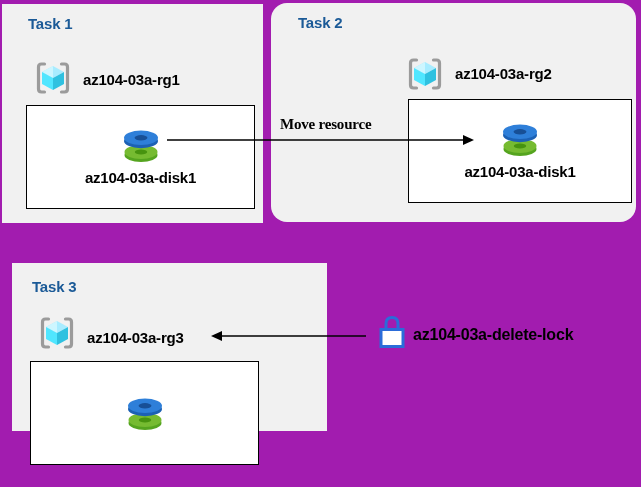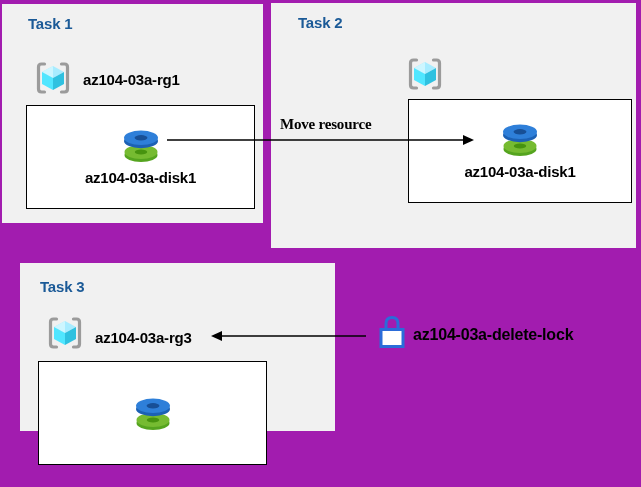--- a/index.html
+++ b/index.html
@@ -2,22 +2,22 @@
 <html><head>
 <meta charset="utf-8">
 <style>
   html,body{margin:0;padding:0;background:#fff;}
   #canvas{
     position:relative;width:641px;height:487px;background:#a21caf;overflow:hidden;
     font-family:"Liberation Sans","DejaVu Sans",sans-serif;color:#000;
   }
   .panel{position:absolute;background:#f1f1f1;}
   #panel-task1{left:2px;top:4px;width:261px;height:219px;}
-  #panel-task2{left:271px;top:3px;width:365px;height:245px;}
-  #panel-task3{left:20px;top:263px;width:315px;height:168px;}
+  #panel-task2{left:271px;top:3px;width:365px;height:219px;border-radius:16px;}
+  #panel-task3{left:12px;top:263px;width:315px;height:168px;}
   .task-heading{
     position:absolute;font-size:15px;font-weight:bold;color:#1b5a97;
     letter-spacing:-0.2px;white-space:nowrap;
   }
   #panel-task1 .task-heading{left:26px;top:11px;}
   #panel-task2 .task-heading{left:27px;top:11px;}
   #panel-task3 .task-heading{left:20px;top:15px;}
   .rg-icon{position:absolute;width:40px;height:40px;}
   #panel-task1 .rg-icon{left:31px;top:54px;}
   #panel-task2 .rg-icon{left:134px;top:51px;}
@@ -86,20 +86,21 @@
         </svg>
       <div class="disk-label">az104-03a-disk1</div>
     </div>
   </div>
 
   <div class="panel" id="panel-task2">
     <div class="task-heading">Task 2</div>
     <svg class="rg-icon" viewBox="0 0 40 40">
         <use href="#rg-icon-def"></use>
       </svg>
+    <div class="rg-label">az104-03a-rg2</div>
     <div class="disk-box">
       <svg class="disk-icon" viewBox="0 0 40 34">
           <use href="#disk-icon-def"></use>
         </svg>
       <div class="disk-label">az104-03a-disk1</div>
     </div>
   </div>
 
   <div class="panel" id="panel-task3">
     <div class="task-heading">Task 3</div>

